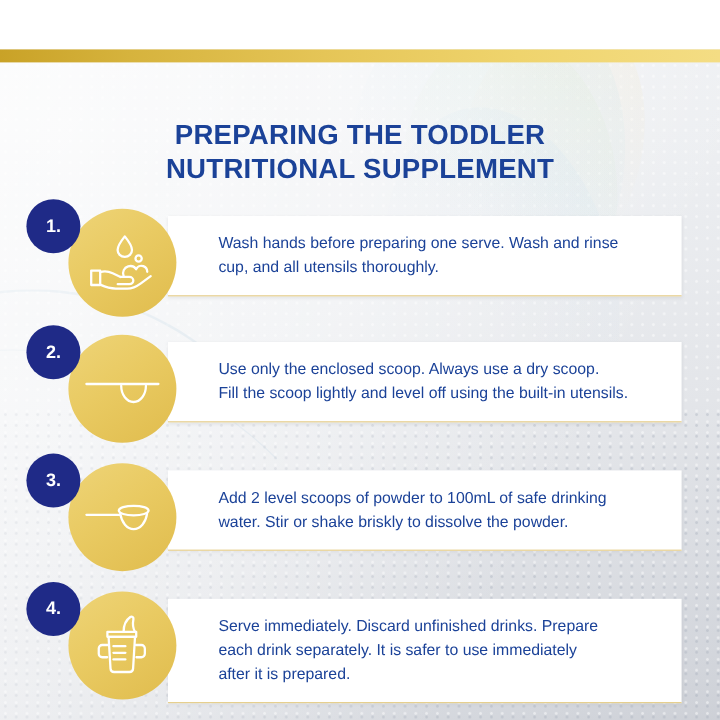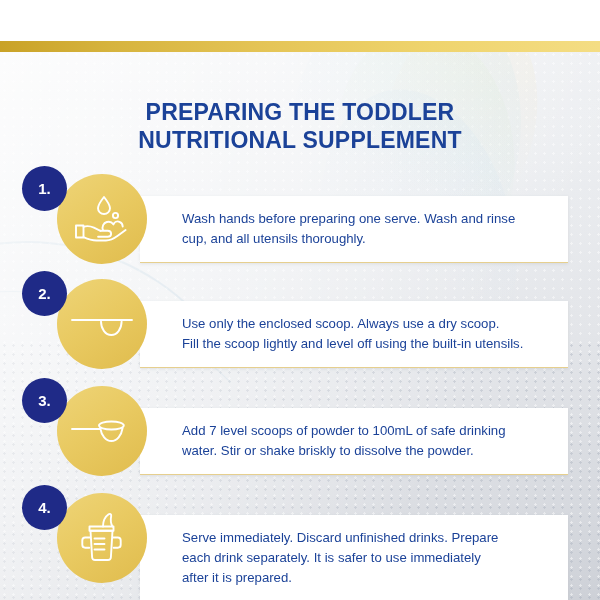--- a/index.html
+++ b/index.html
@@ -88,21 +88,21 @@
     left: 0; top: 0; right: 0; bottom: 0;
   }
   .step {
     position: absolute;
     left: 22px;
     width: 556px;
   }
   .step-card {
     position: absolute;
     left: 118px;
-    top: 30px;
+    top: 14px;
     width: 428px;
     background: #ffffff;
     border-bottom: 1.5px solid #e6cf8e;
     box-shadow: 0 1px 3px rgba(90,95,110,0.12);
     box-sizing: border-box;
     padding: 13px 18px 13px 42px;
   }
   .step-text {
     color: #1b4298;
     font-size: 13.2px;
@@ -196,21 +196,21 @@
         <svg width="64" height="40" viewBox="0 0 64 40" fill="none" stroke="#ffffff" stroke-width="1.9" stroke-linecap="round" stroke-linejoin="round">
           <line x1="2" y1="16" x2="62" y2="16"></line>
           <path d="M31 17.5c0 7.5 4.6 13.5 10.3 13.5S51.6 25 51.6 17.5"></path>
         </svg>
       </div>
       <div class="badge">2.</div>
     </div>
 
     <div class="step" style="top:337px;">
       <div class="step-card">
-        <div class="step-text">Add 7 level scoops of powder to 100mL of safe drinking
+        <div class="step-text">Add 2 level scoops of powder to 100mL of safe drinking
 water. Stir or shake briskly to dissolve the powder.</div>
       </div>
       <div class="disc">
         <svg width="64" height="42" viewBox="0 0 64 42" fill="none" stroke="#ffffff" stroke-width="1.9" stroke-linecap="round" stroke-linejoin="round">
           <line x1="2" y1="19" x2="30" y2="19"></line>
           <path d="M29 15.5c0 -2.2 5.6 -4 12.4 -4s12.4 1.8 12.4 4 -5.6 4 -12.4 4 -12.4 -1.8 -12.4 -4z"></path>
           <path d="M30.2 18c1.2 7.5 5.6 13 11.2 13s10 -5.5 11.2 -13"></path>
         </svg>
       </div>
       <div class="badge">3.</div>

